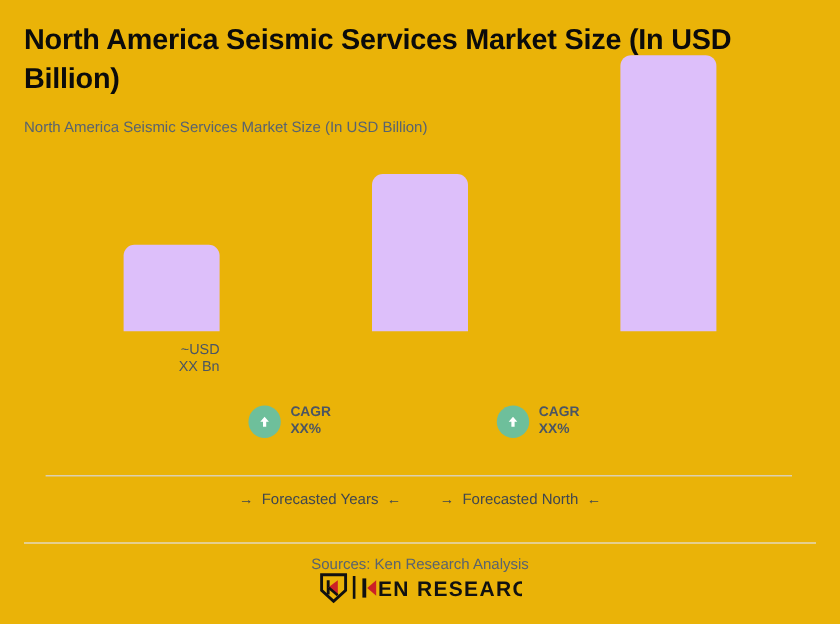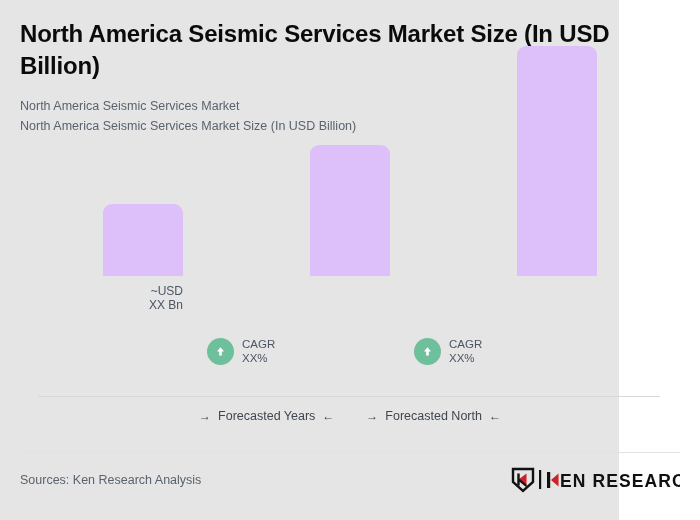--- a/index.html
+++ b/index.html
@@ -11,23 +11,23 @@
     width: 700px;
     height: 520px;
     font-family: "Liberation Sans", sans-serif;
     color: #222222;
     overflow: hidden;
     position: relative;
   }
 
   #page {
     position: relative;
-    width: 619px;
+    width: 700px;
     height: 520px;
-    background: #e5e5e5;
+    background: #eab308;
     box-sizing: border-box;
   }
 
   
   #header {
     position: absolute;
     left: 20px;
     top: 18px;
     width: 660px;
   }
@@ -81,20 +81,21 @@
     color: #4b5563;
     white-space: nowrap;
   }
 
   
   .cagr {
     position: absolute;
     display: flex;
     align-items: center;
     gap: 8px;
+    font-weight: bold;
   }
   .cagr-circle {
     width: 27px;
     height: 27px;
     border-radius: 50%;
     background: #6ebf9b;
     display: flex;
     align-items: center;
     justify-content: center;
     flex: none;
@@ -142,41 +143,41 @@
   }
   #footer {
     position: absolute;
     left: 20px;
     top: 463px;
     width: 660px;
     height: 34px;
     display: flex;
     align-items: center;
     justify-content: space-between;
+    flex-direction: column;
   }
   #sources-text {
     font-size: 12.5px;
     color: #59636f;
   }
   #logo {
     display: flex;
     align-items: center;
     gap: 4px;
   }
   #logo svg { display: block; }
 </style>
 </head>
 <body>
 
 <div id="page">
 
   <div id="header">
     <div id="chart-title">North America Seismic Services Market Size (In USD Billion)</div>
     <div id="subtitle-block">
-      <div class="subtitle-line">North America Seismic Services Market</div>
       <div class="subtitle-line">North America Seismic Services Market Size (In USD Billion)</div>
     </div>
   </div>
 
   <div id="plot">
 
     <div class="value-label" style="left:103px; width:80px; top:284px;">
       <div>~USD</div>
       <div>XX Bn</div>
     </div>

